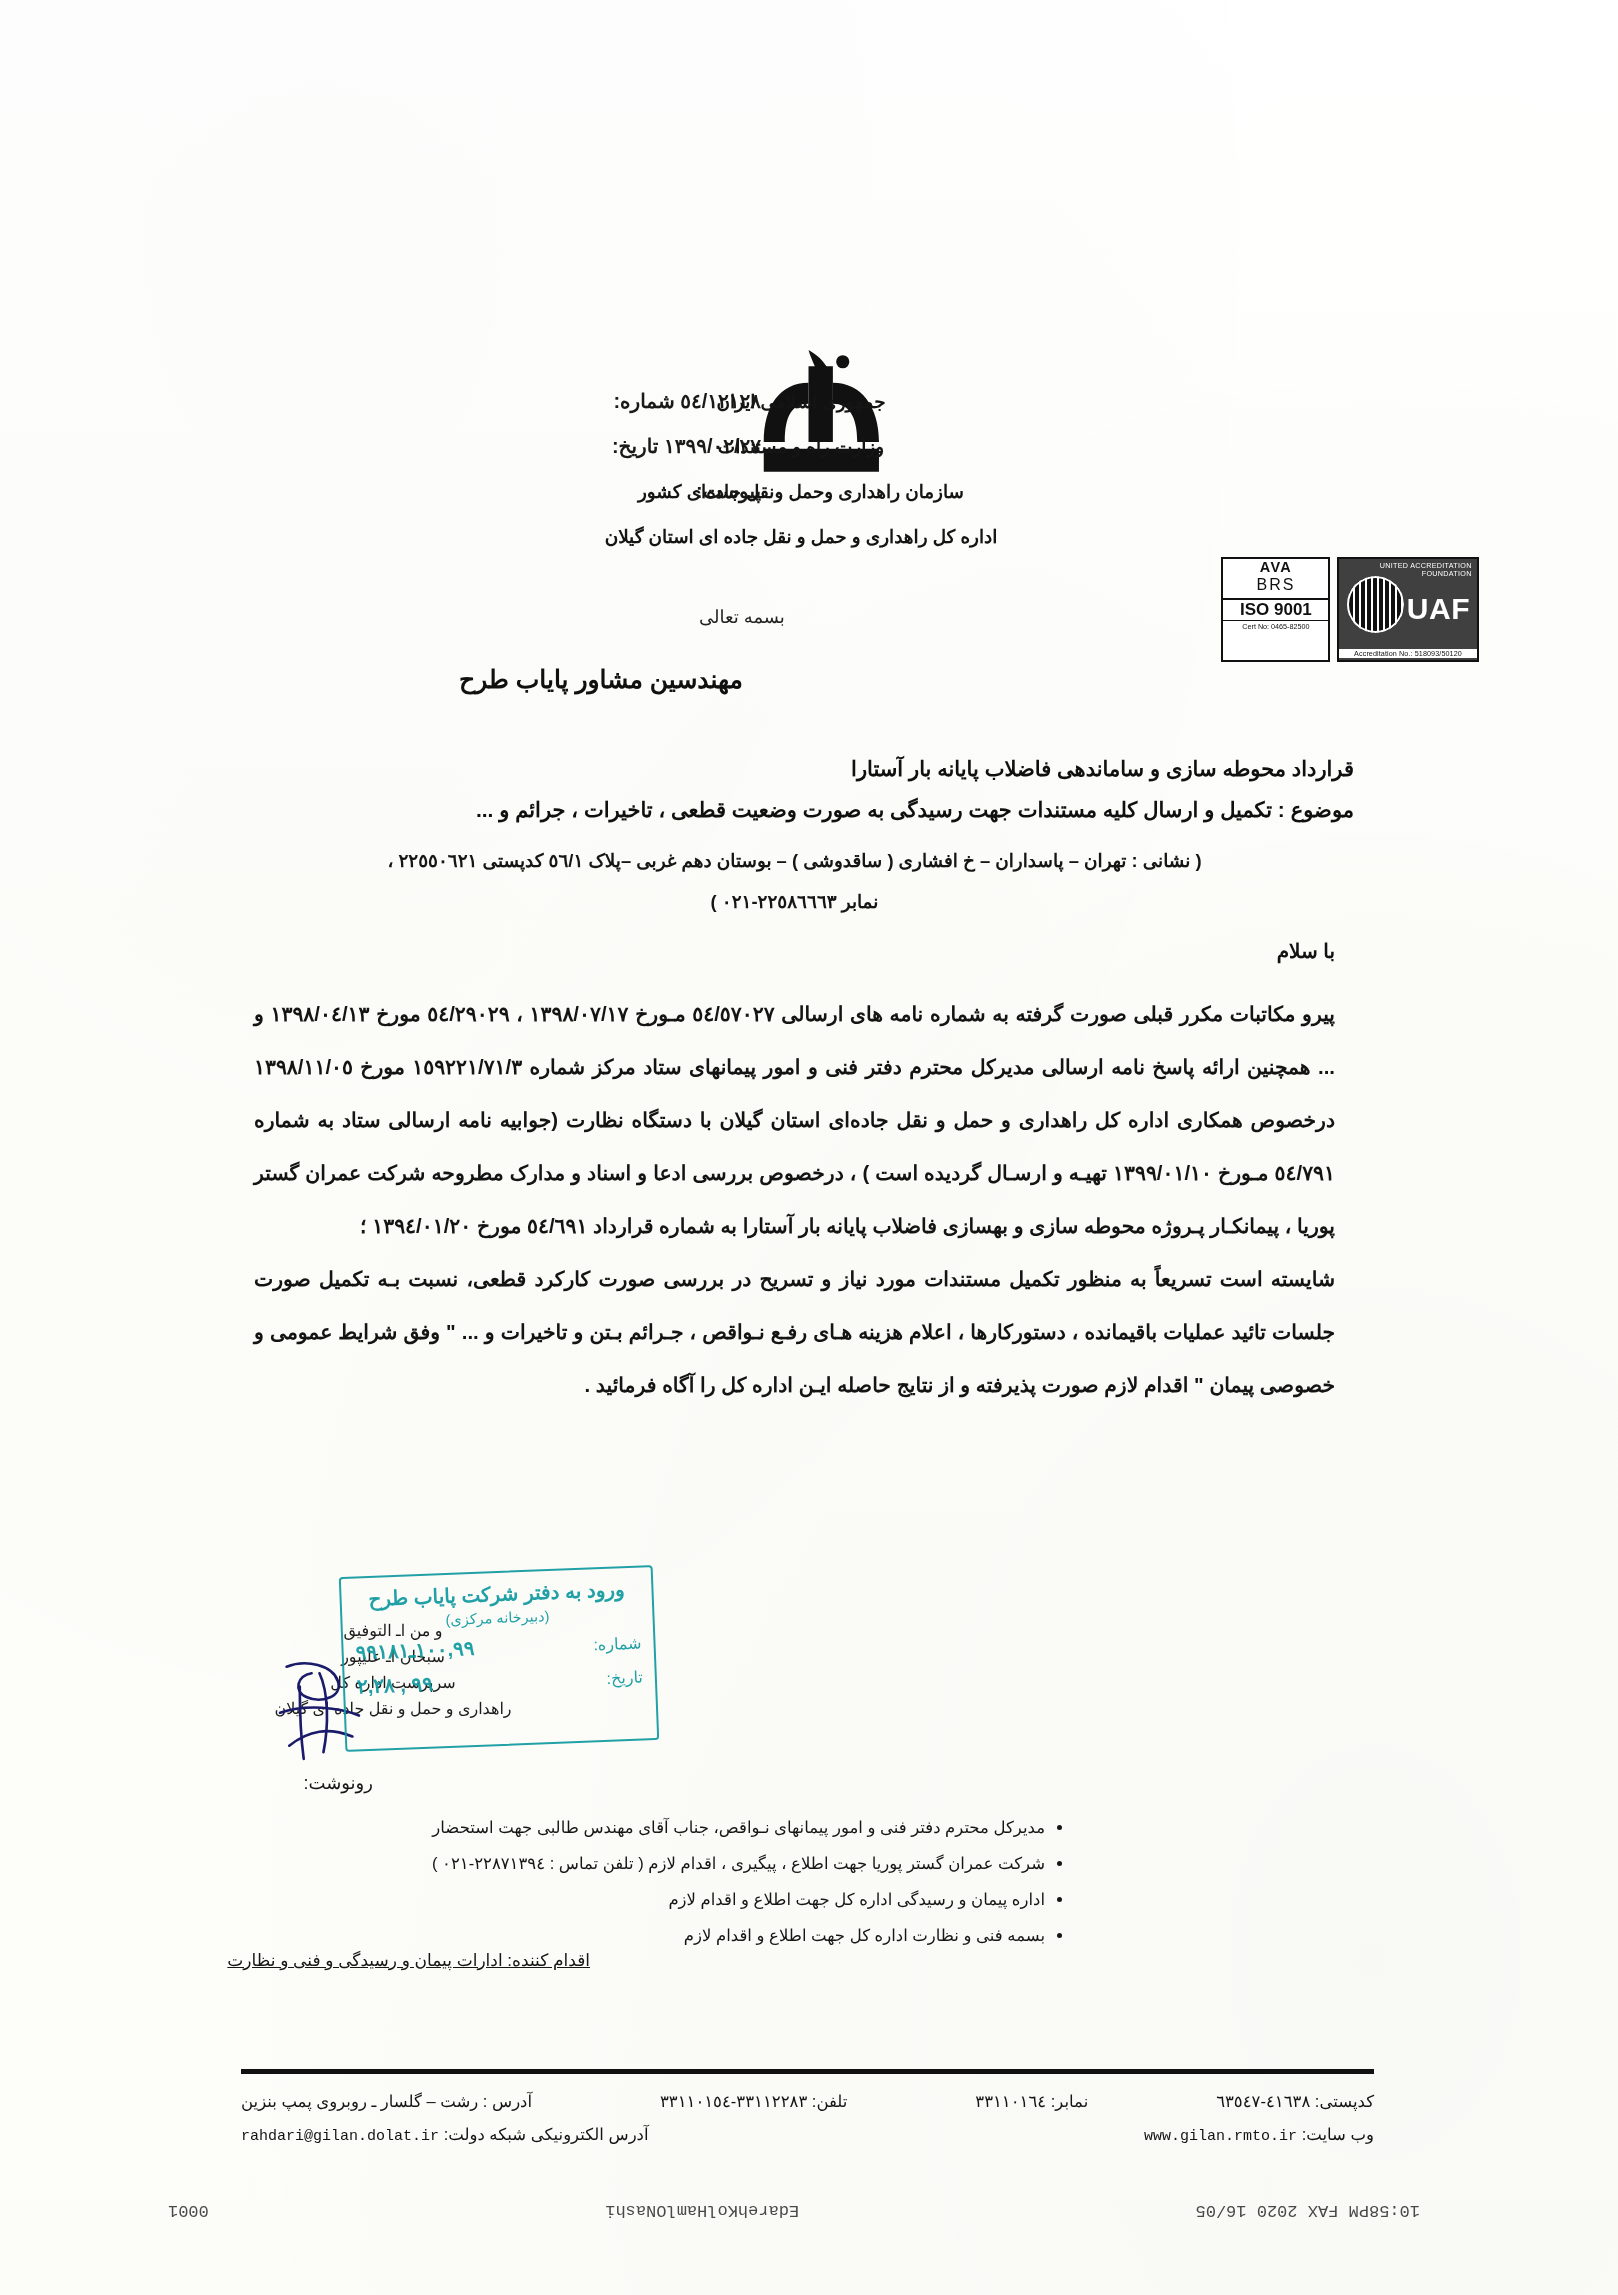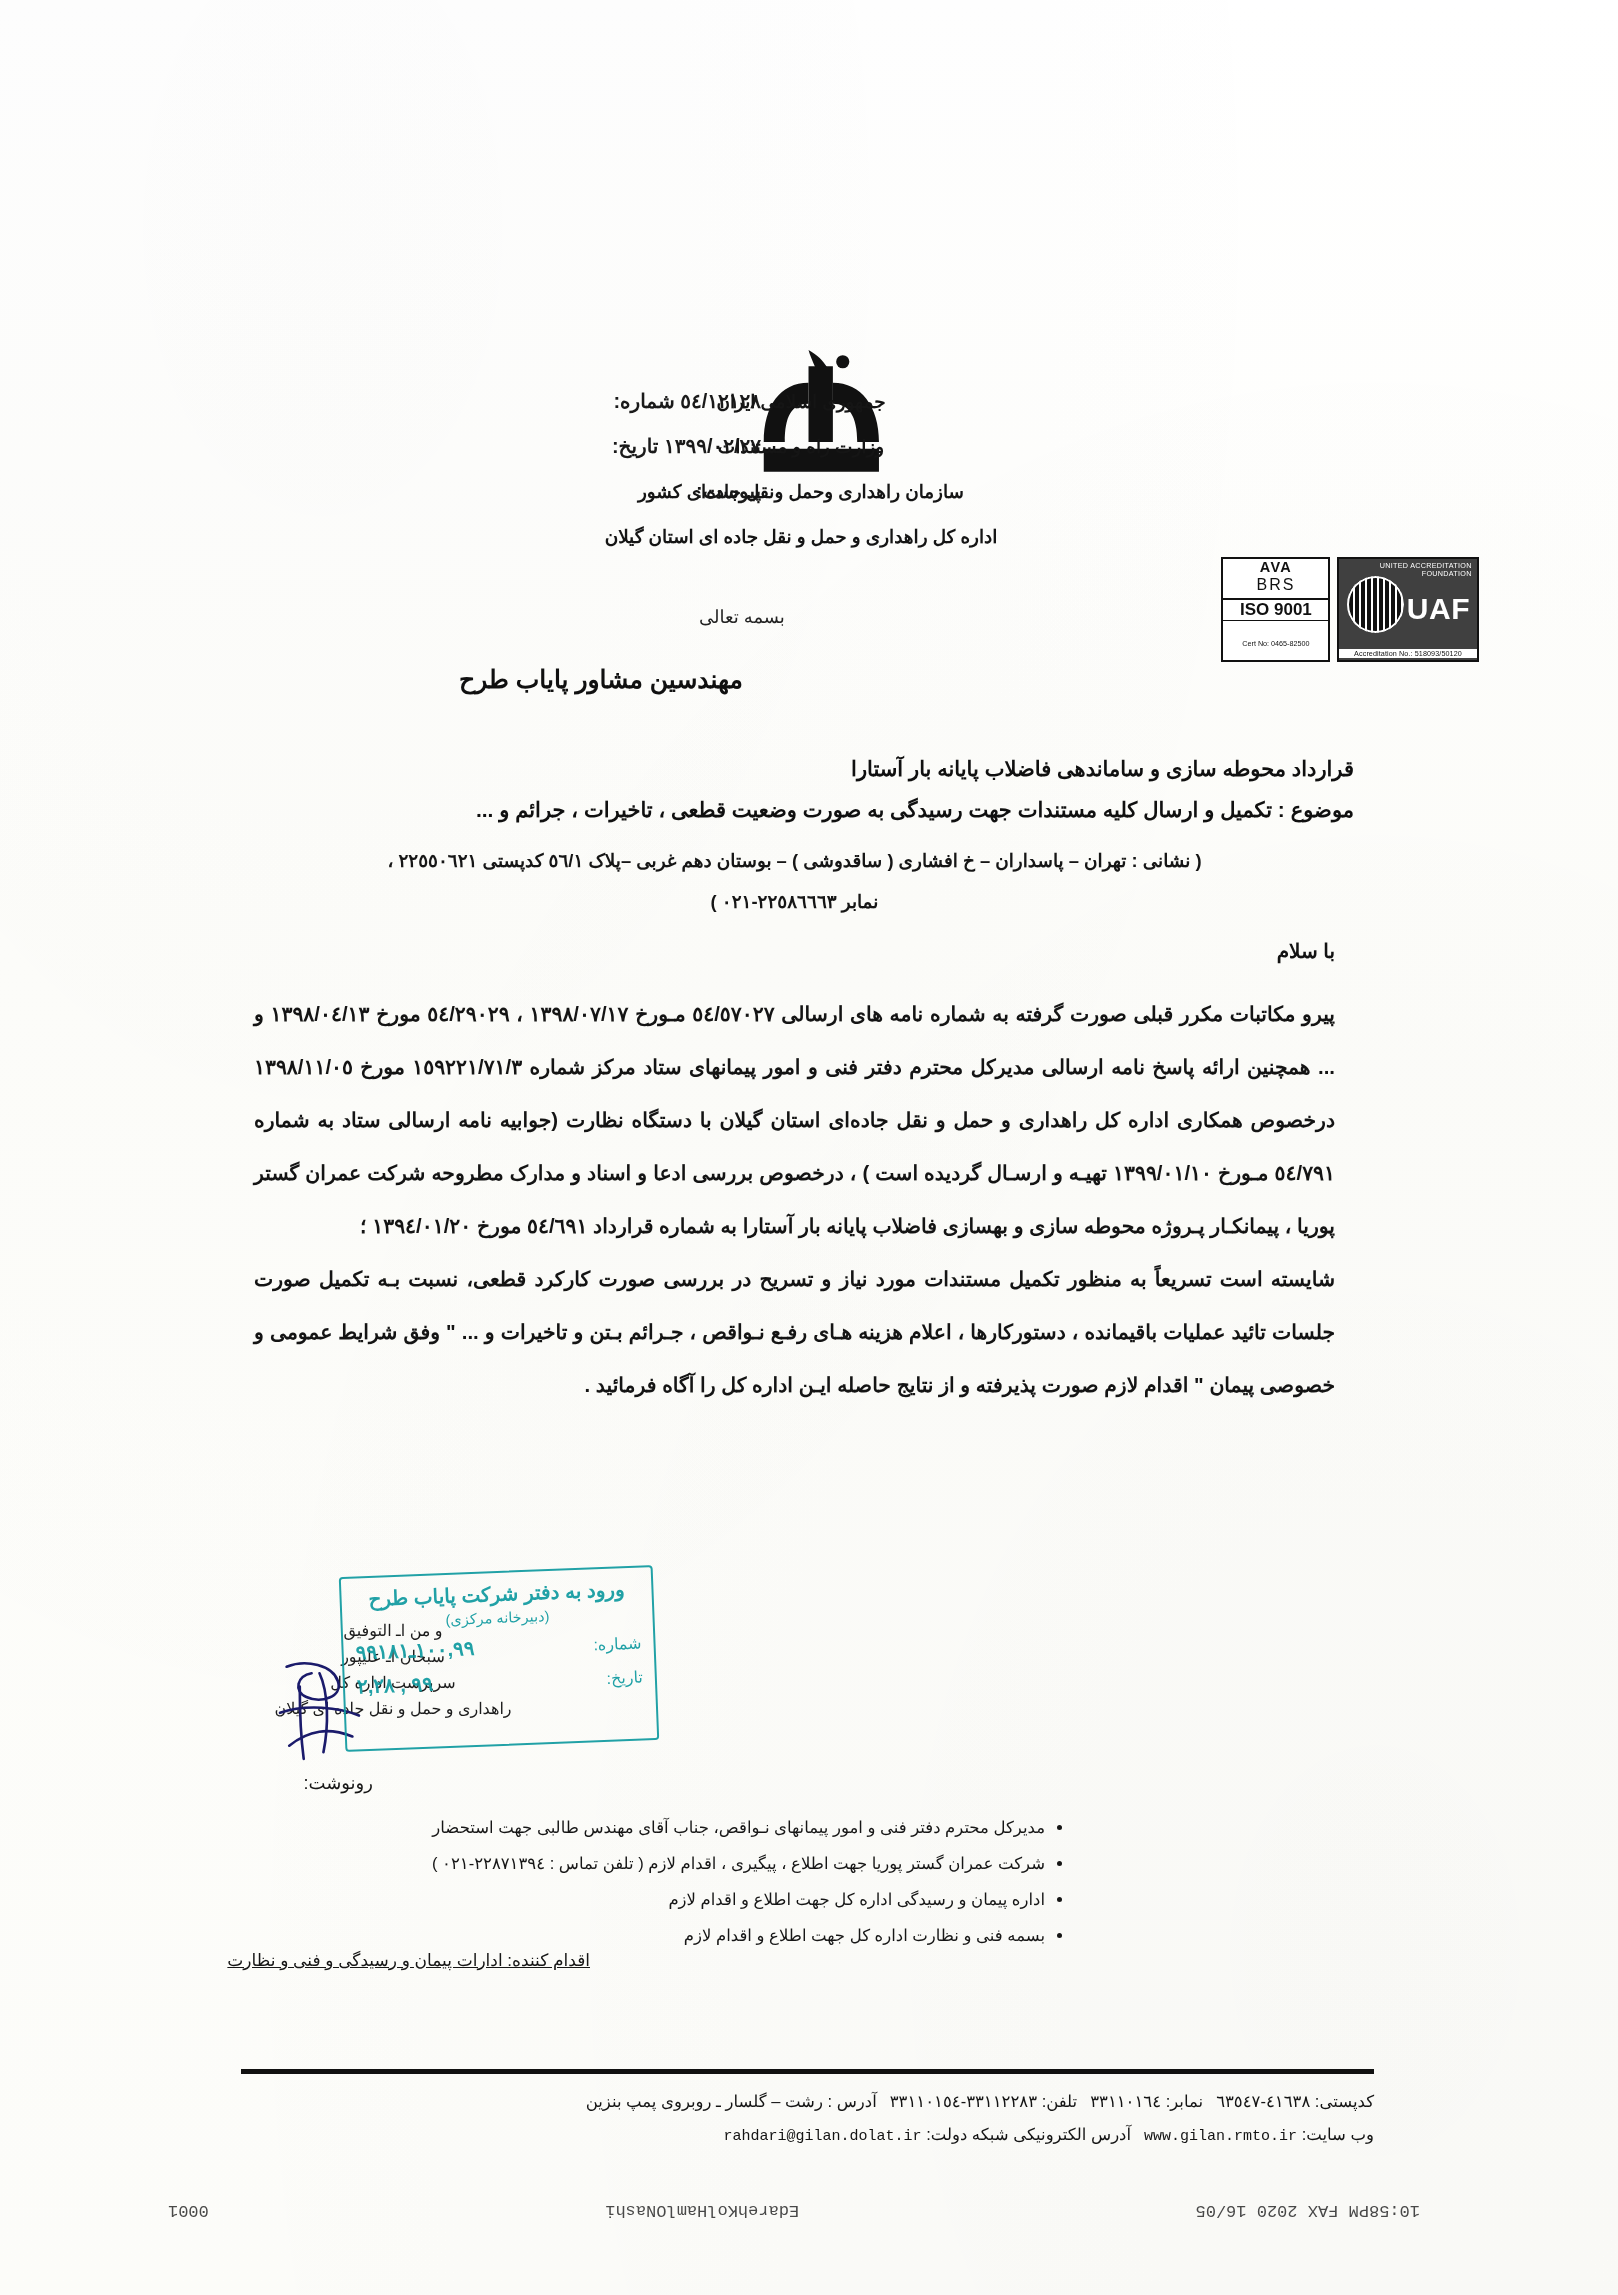--- a/index.html
+++ b/index.html
@@ -122,21 +122,21 @@
     color: #111;
     border-top: 2px solid #111;
     border-bottom: 1.3px solid #111;
     width: 100%;
     text-align: center;
     margin-top: 2.6px;
   }
   .iso-box .certno {
     font-size: 7.2px;
     color: #111;
-    margin-top: 18px;
+    margin-top: 1px;
   }
   .uaf-box {
     width: 142px;
     height: 105px;
     border: 2px solid #111;
     box-sizing: border-box;
     background: #404040;
     position: relative;
     overflow: hidden;
   }
@@ -356,21 +356,21 @@
     top: 2085px;
     right: 244px;
     width: 1133px;
     font-family: "Liberation Sans", sans-serif;
     font-size: 16.5px;
     line-height: 33px;
     color: #141414;
   }
   .footer .row {
     display: flex;
-    justify-content: flex-end;
+    justify-content: space-between;
     flex-direction: row-reverse;
     gap: 13px;
   }
   .footer .mono {
     font-family: "Liberation Mono", monospace;
     font-size: 15px;
     direction: ltr;
   }
 
   

